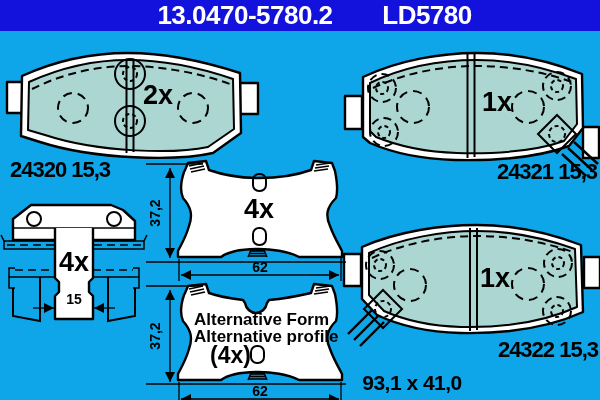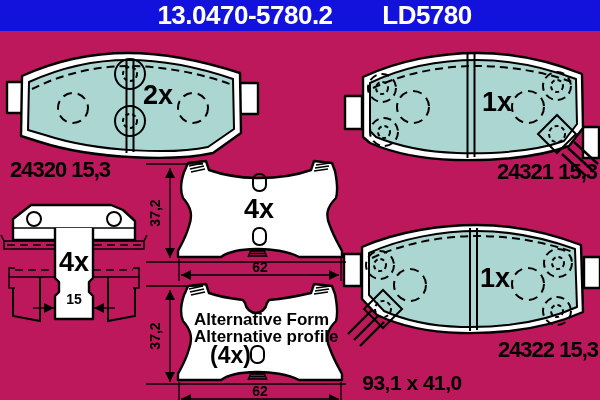--- a/index.html
+++ b/index.html
@@ -1,16 +1,16 @@
 <!DOCTYPE html>
 <html><head>
 <meta charset="utf-8">
 <style>
   html,body{margin:0;padding:0;background:#fff}
-  .stage{width:600px;height:400px;position:relative;background:#be185d;overflow:hidden}
+  .stage{width:600px;height:400px;position:relative;background:#0ea5e9;overflow:hidden}
   svg{display:block}
   text{font-family:"Liberation Sans","DejaVu Sans",sans-serif;font-weight:bold;fill:#000}
   .hdr{font-size:26px;fill:#fff;letter-spacing:-0.5px}
   .qty{font-size:27px}
   .lbl{font-size:22px;letter-spacing:-1px}
   .big{font-size:21px;letter-spacing:-0.5px}
   .note{font-size:17px}
   .paren{font-size:23px}
   .dimtxt{font-size:14px}
   .outline{fill:#fff;stroke:#000;stroke-width:2.4;stroke-linejoin:round}

